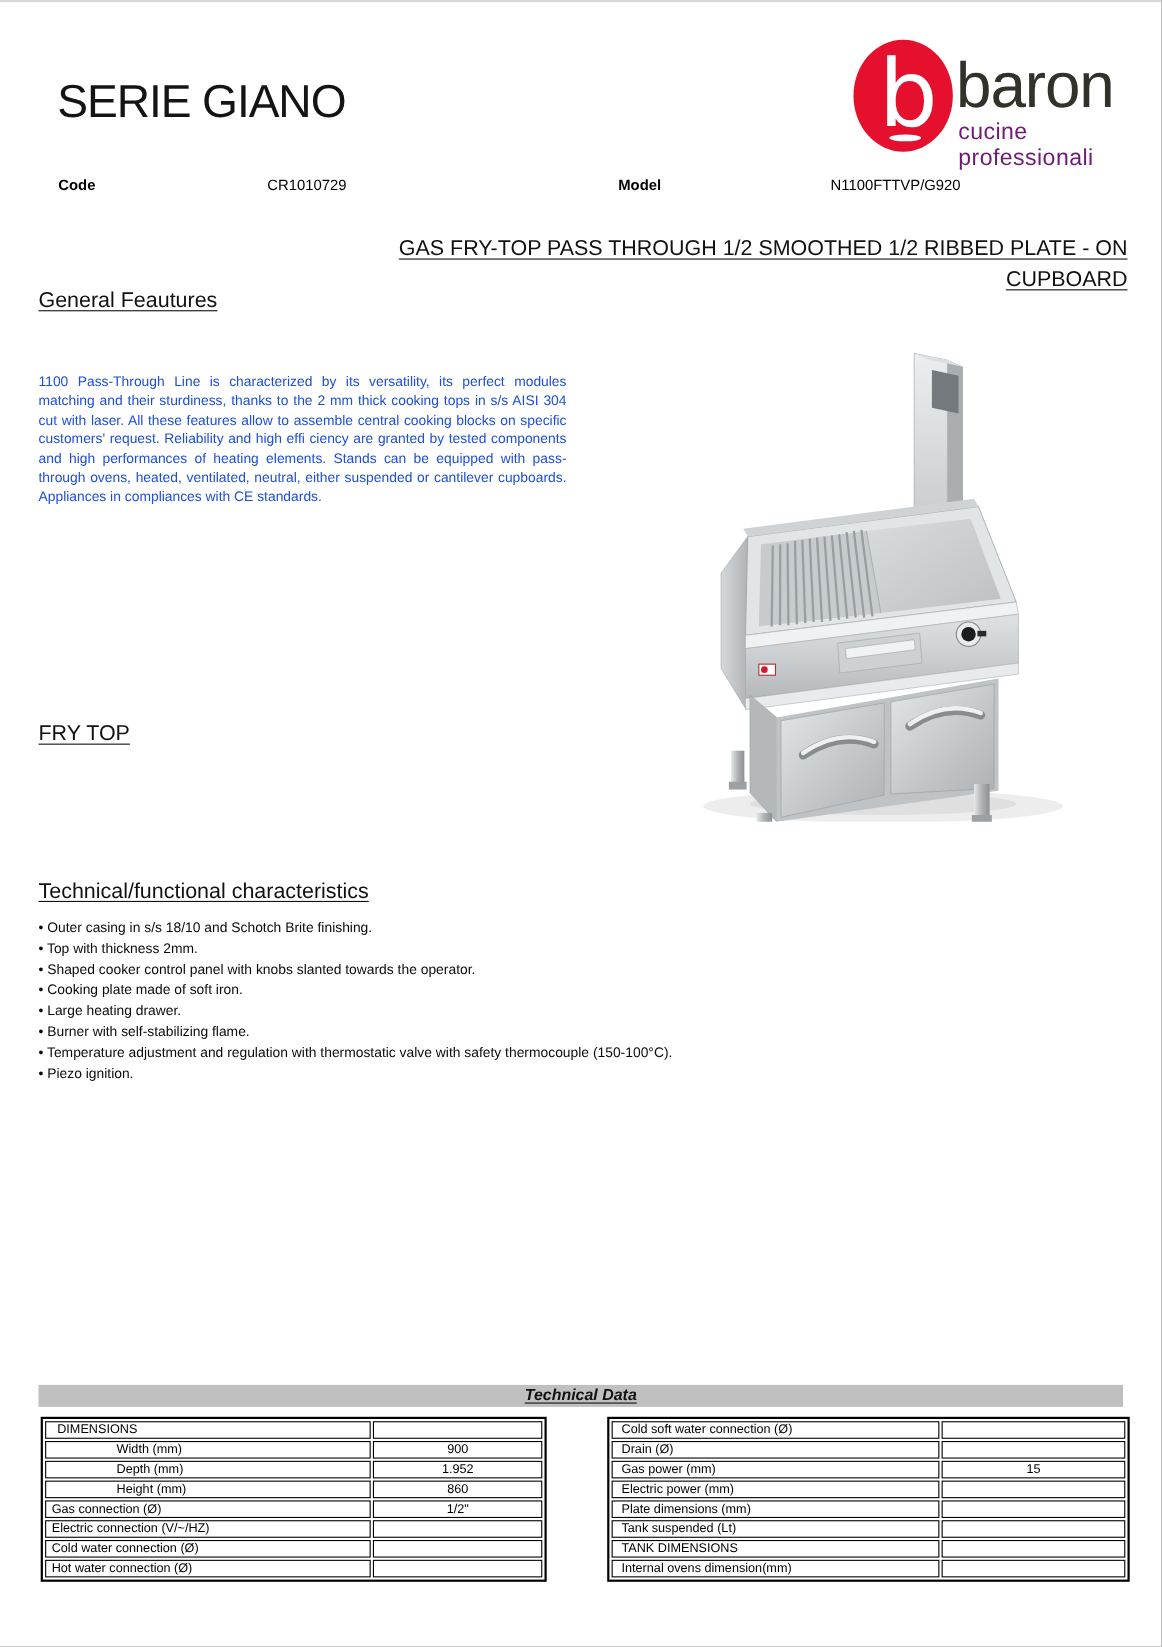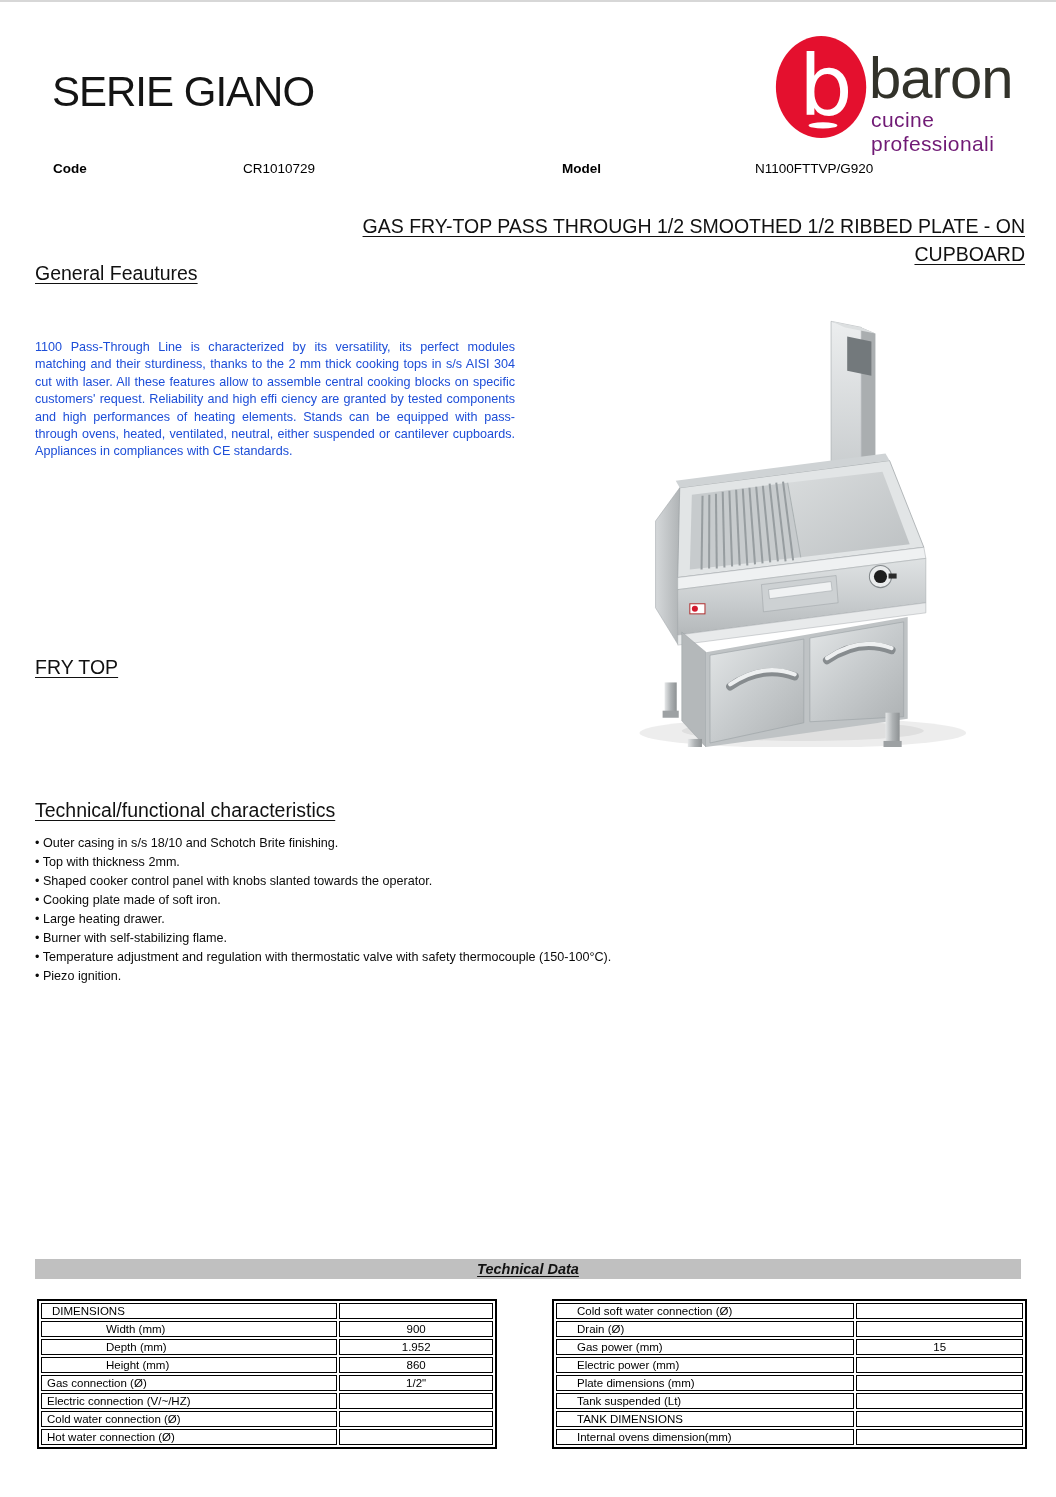--- a/index.html
+++ b/index.html
@@ -70,31 +70,31 @@
   }
   .tdata-title {
     font-size:14.5px; font-weight:700; font-style:italic; line-height:20px;
     text-decoration:underline; text-underline-offset:2px; color:#111;text-align:right;
   }
 
   
   table.tech {
     position:absolute; top:1286px;
     border-collapse:separate; border-spacing:2px;
-    border:2px solid #000; background:#fff;margin-top:11px;
+    border:2px solid #000; background:#fff;
   }
   .tbl-left  { left:37px;  width:460px; }
   .tbl-right { left:552px; width:475px; }
   table.tech td {
     border:1px solid #000; font-size:11.5px; line-height:12px;
     height:12px; padding:1px 4px; white-space:nowrap; overflow:hidden;
   }
   .tbl-left  td.lab { width:295px; padding-left:5px; }
   .tbl-left  td.val { width:153px; text-align:center; }
-  .tbl-right td.lab { width:297px; padding-left:20px; }
+  .tbl-right td.lab { width:297px; padding-left:8px; }
   .tbl-right td.val { width:166px; text-align:center; }
   td.lab.hdr { padding-left:10px; }
   td.lab.ind { padding-left:64px; }
 
   .product-img { left:633px; top:281px; }
 </style>
 </head>
 <body>
 
 <div class="page">

